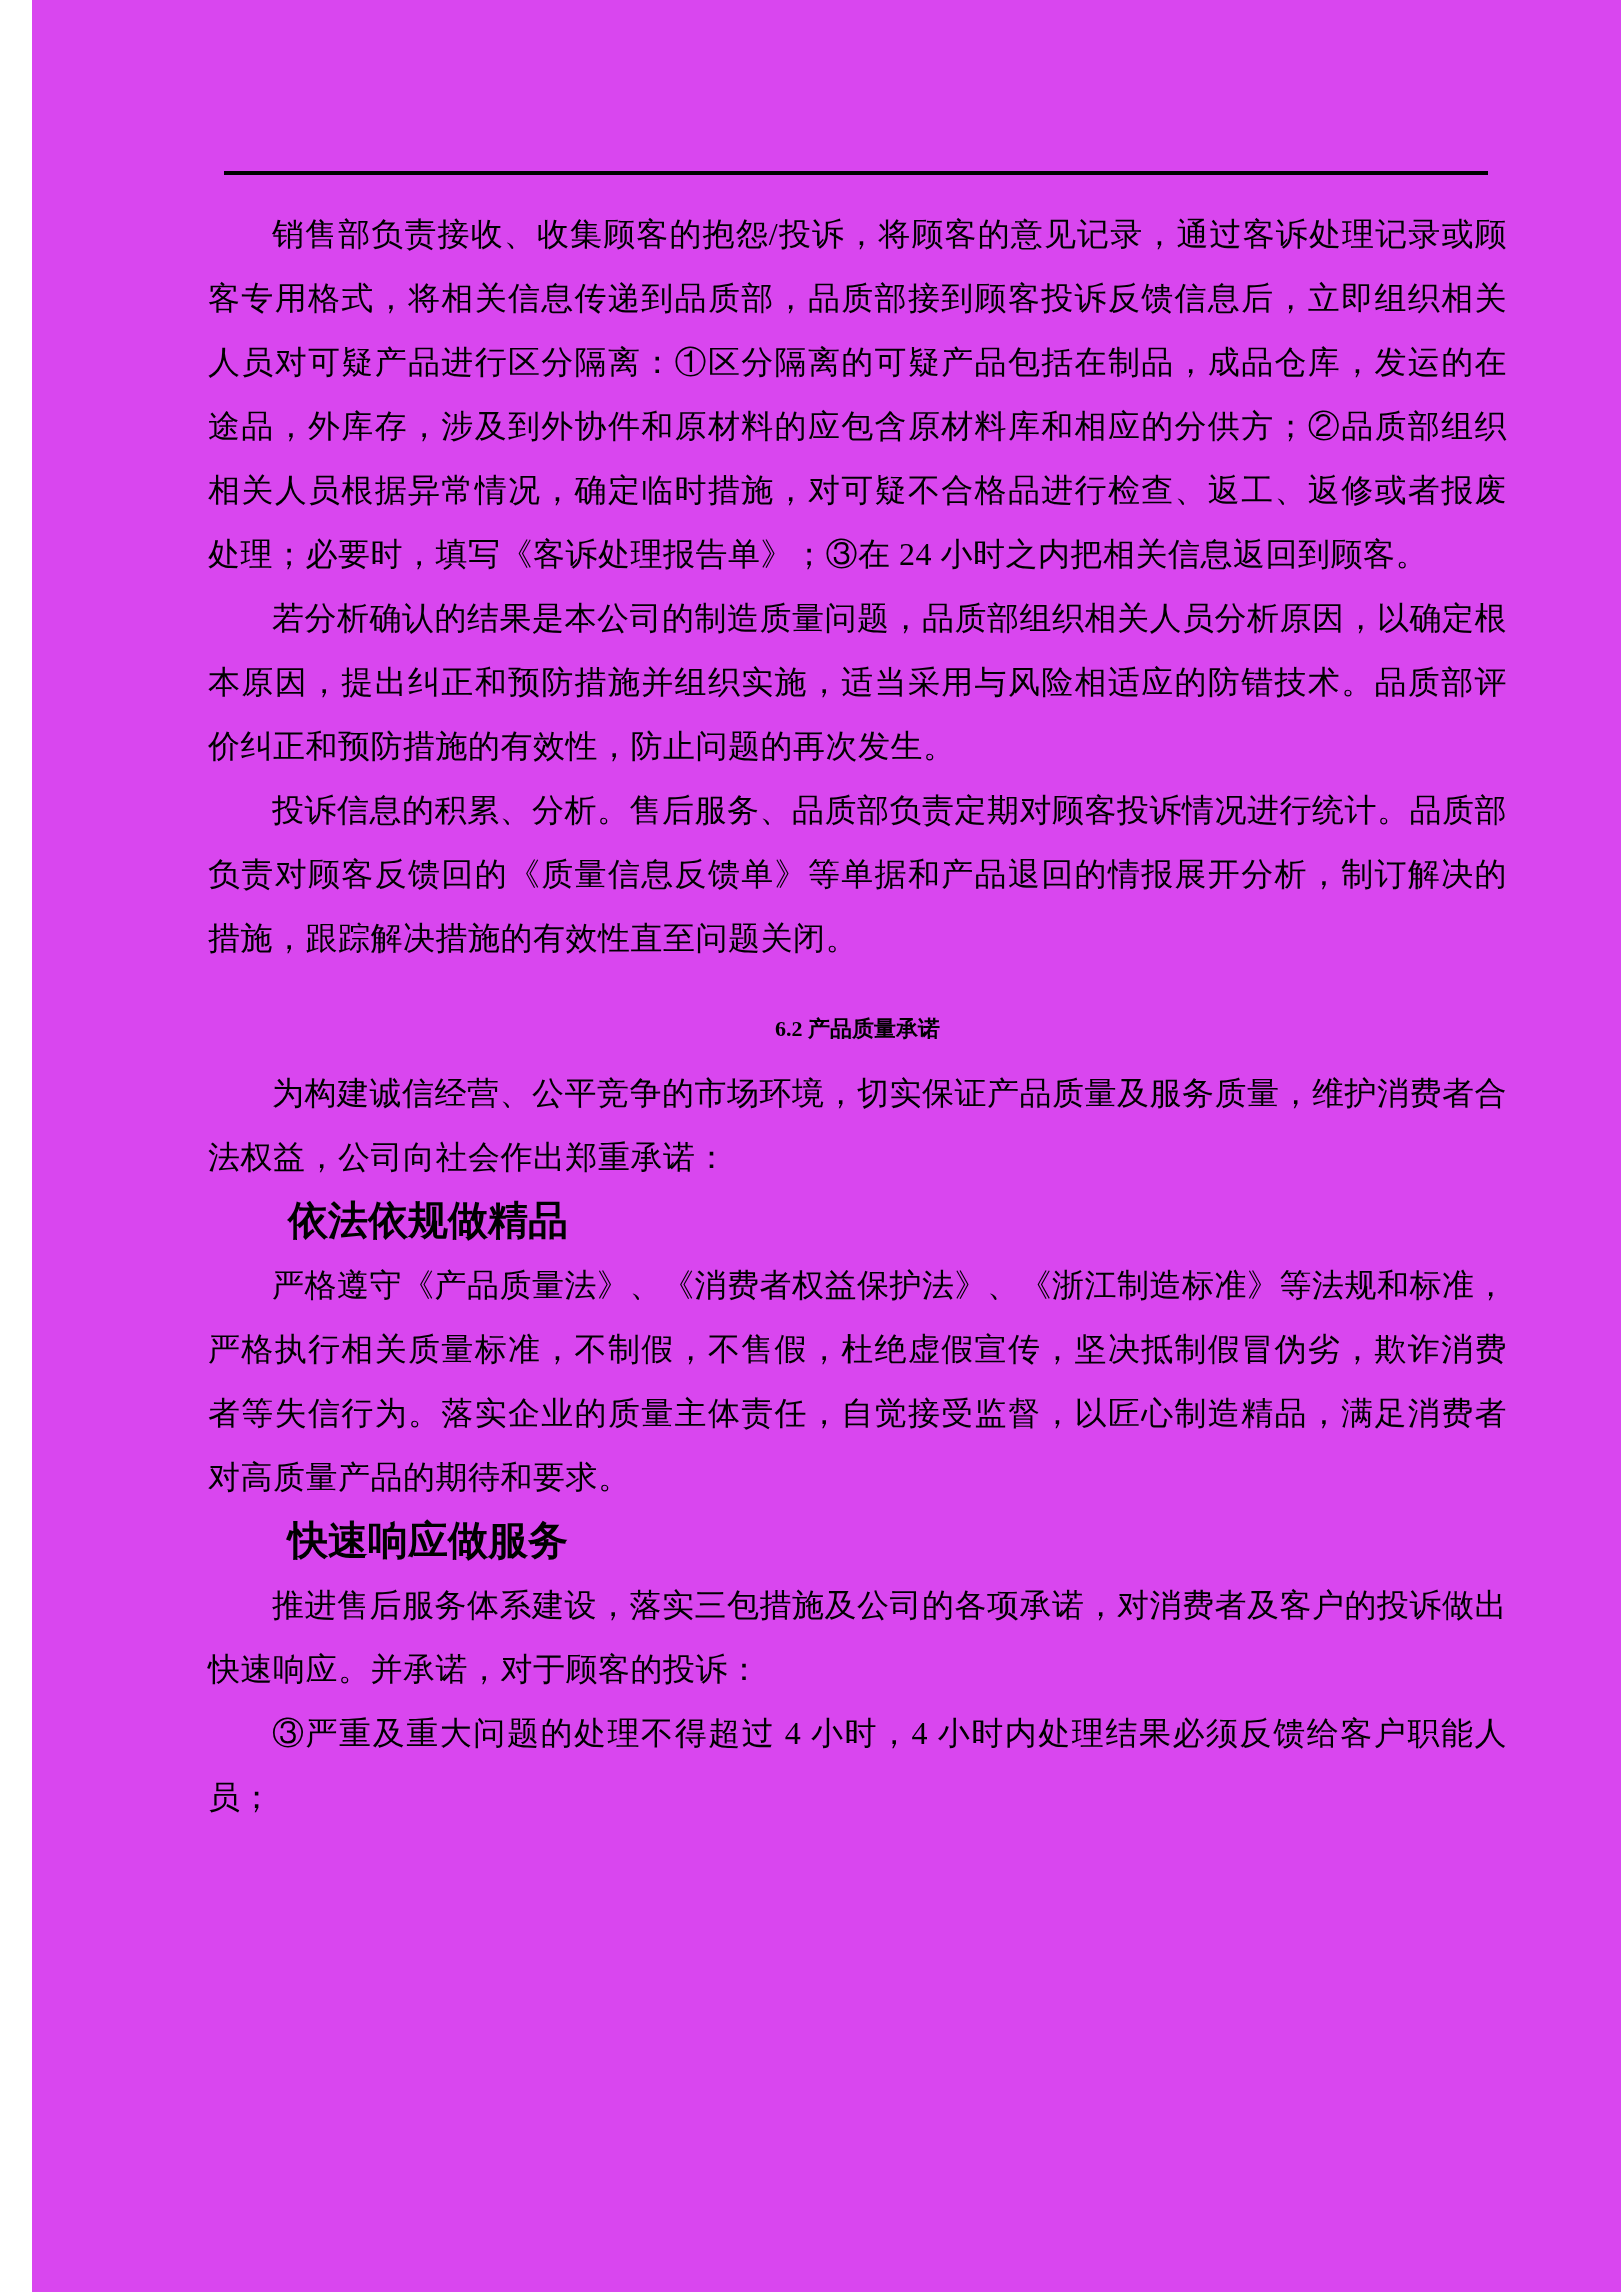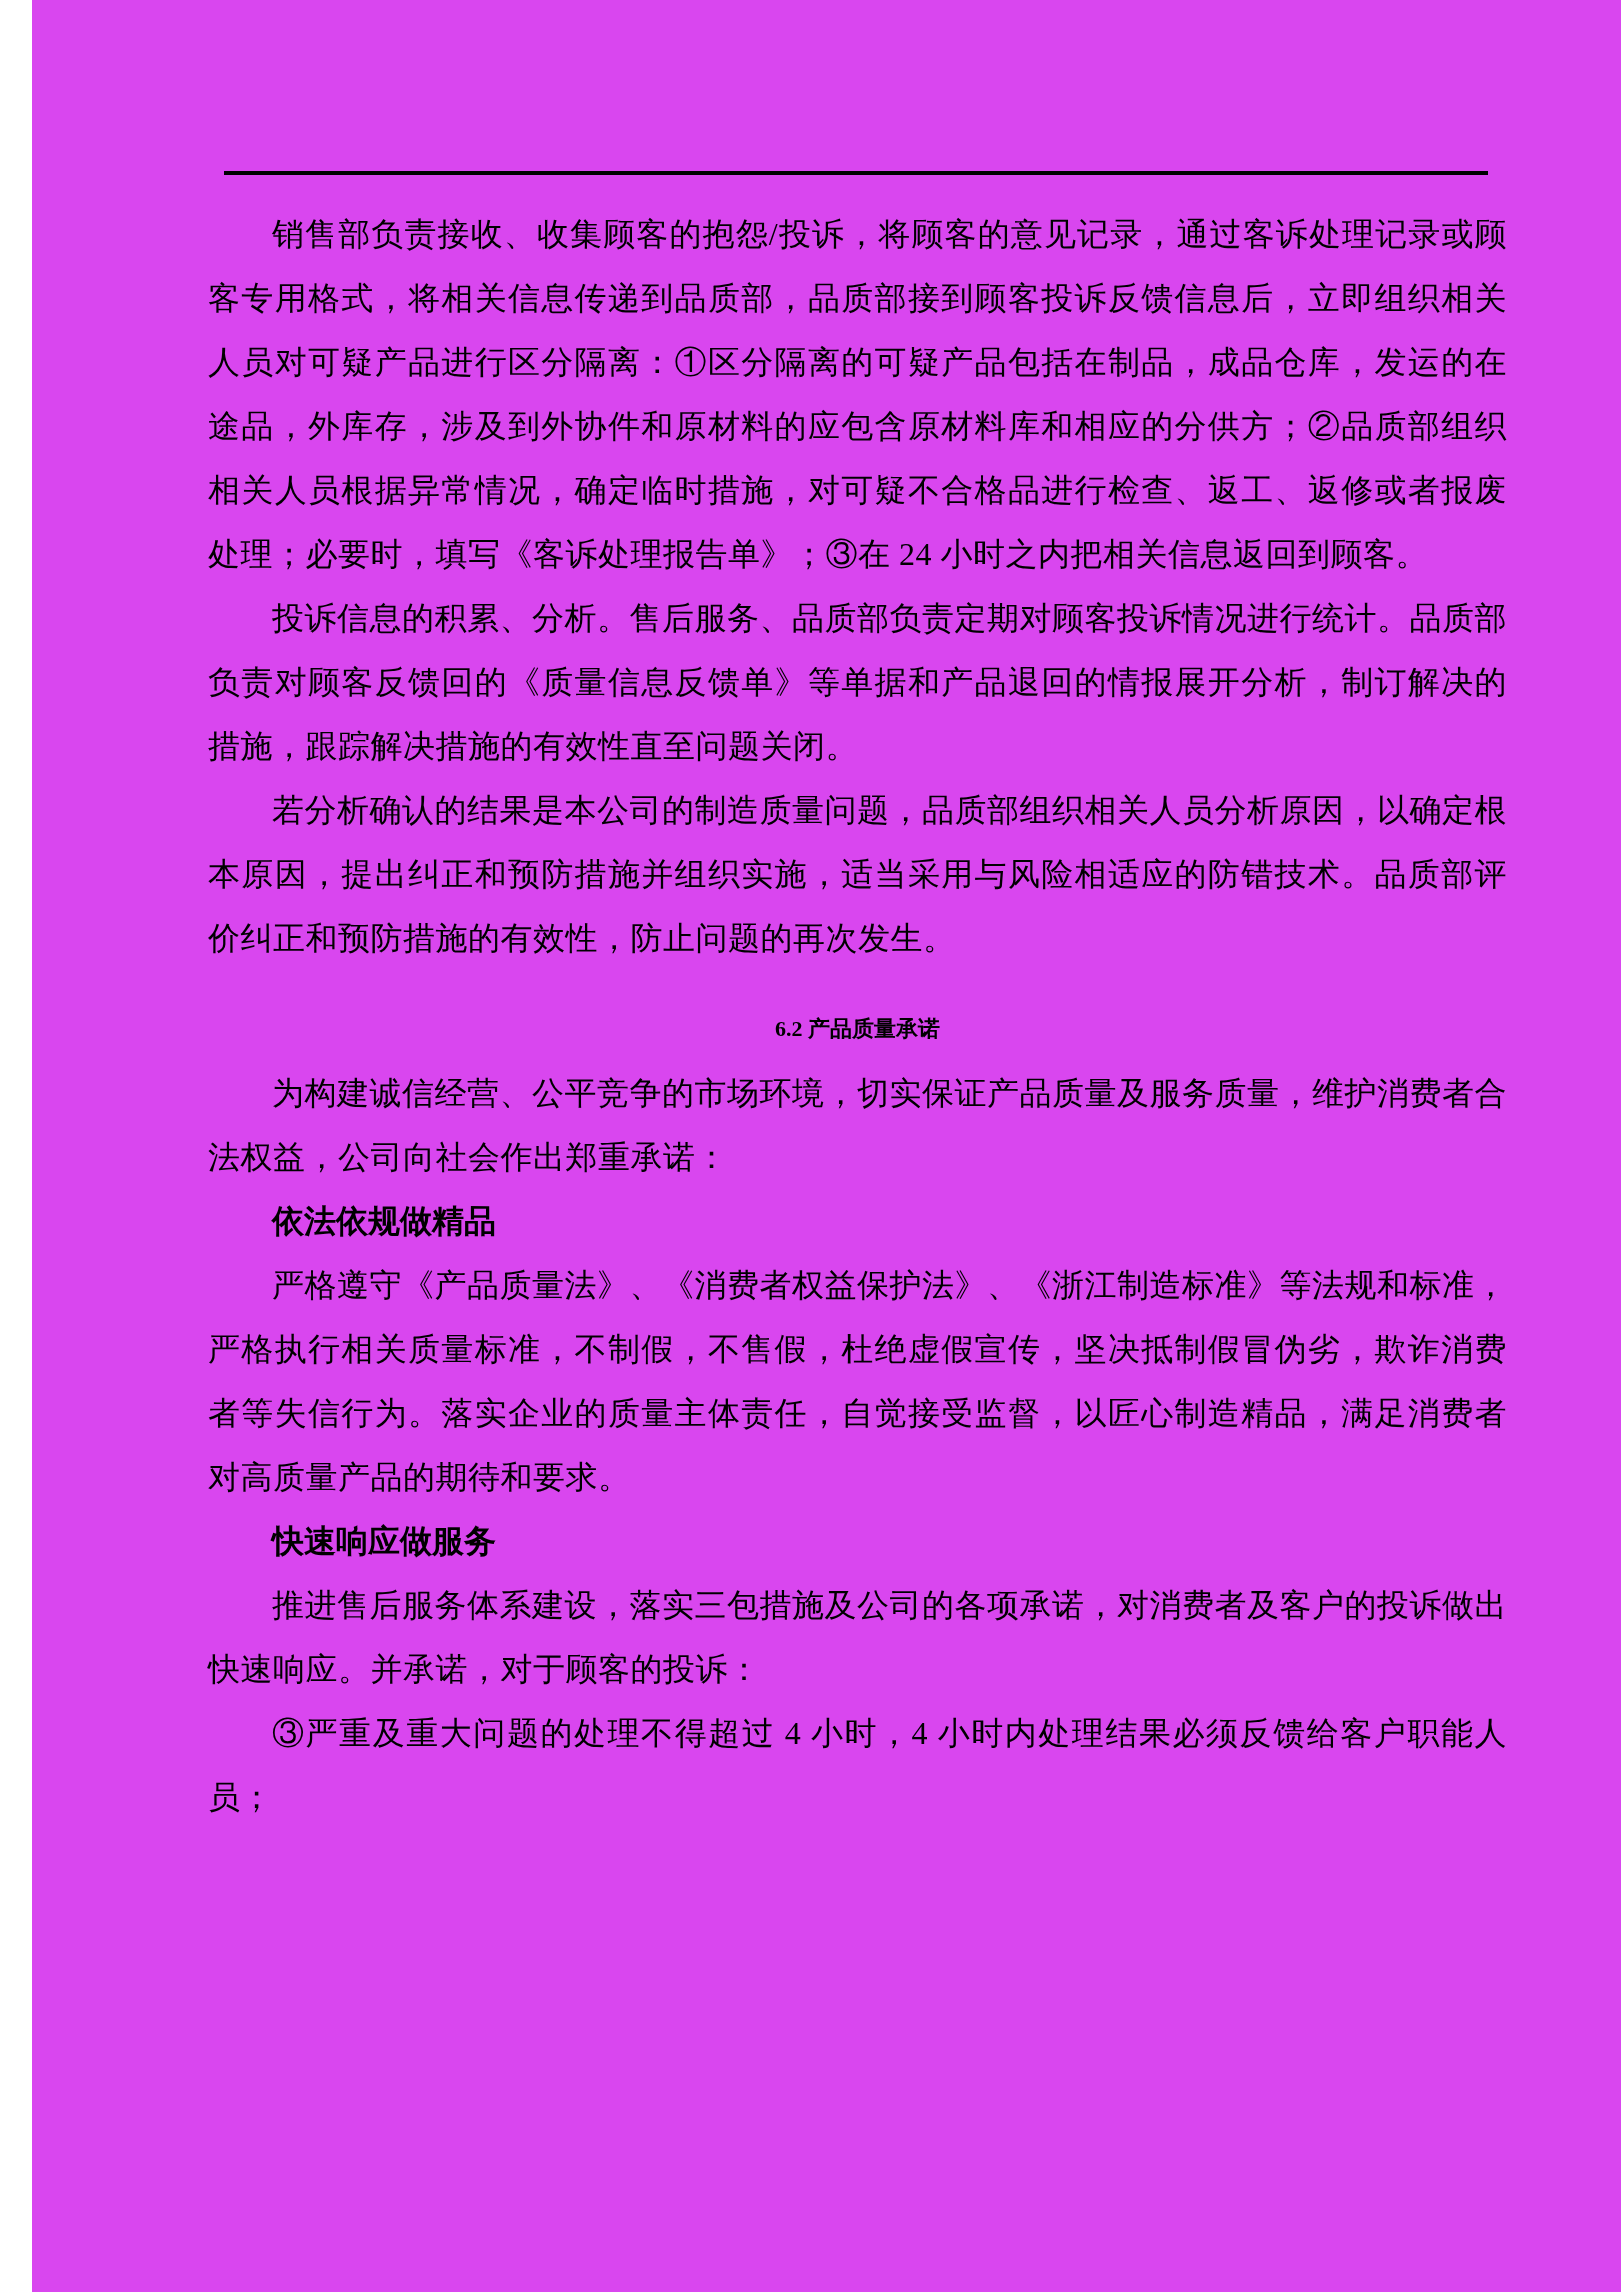--- a/index.html
+++ b/index.html
@@ -44,21 +44,21 @@
   .heading-2 {
     margin: 26.5px 0 0 0;
     font-size: 22px;
     line-height: 64px;
     font-weight: bold;
     text-align: center;
     text-indent: 0;
   }
   .heading-3 {
     margin: 0;
-    font-size: 32px;
+    font-size: 40px;
     line-height: 64px;
     font-weight: bold;
     text-align: left;
     text-indent: 2em;
   }
   .page-footer {
     position: absolute;
     left: 0;
     top: 2117px;
     width: 100%;
@@ -72,22 +72,22 @@
 </style>
 </head>
 <body>
 
 <div class="page">
 
   <div class="header-rule"></div>
 
   <div class="content">
     <p class="para">销售部负责接收、收集顾客的抱怨/投诉，将顾客的意见记录，通过客诉处理记录或顾客专用格式，将相关信息传递到品质部，品质部接到顾客投诉反馈信息后，立即组织相关人员对可疑产品进行区分隔离：①区分隔离的可疑产品包括在制品，成品仓库，发运的在途品，外库存，涉及到外协件和原材料的应包含原材料库和相应的分供方；②品质部组织相关人员根据异常情况，确定临时措施，对可疑不合格品进行检查、返工、返修或者报废处理；必要时，填写《客诉处理报告单》；③在 24 小时之内把相关信息返回到顾客。</p>
+    <p class="para">若分析确认的结果是本公司的制造质量问题，品质部组织相关人员分析原因，以确定根本原因，提出纠正和预防措施并组织实施，适当采用与风险相适应的防错技术。品质部评价纠正和预防措施的有效性，防止问题的再次发生。</p>
     <p class="para">投诉信息的积累、分析。售后服务、品质部负责定期对顾客投诉情况进行统计。品质部负责对顾客反馈回的《质量信息反馈单》等单据和产品退回的情报展开分析，制订解决的措施，跟踪解决措施的有效性直至问题关闭。</p>
-    <p class="para">若分析确认的结果是本公司的制造质量问题，品质部组织相关人员分析原因，以确定根本原因，提出纠正和预防措施并组织实施，适当采用与风险相适应的防错技术。品质部评价纠正和预防措施的有效性，防止问题的再次发生。</p>
 
     <h2 class="heading-2">6.2 产品质量承诺</h2>
 
     <p class="para">为构建诚信经营、公平竞争的市场环境，切实保证产品质量及服务质量，维护消费者合法权益，公司向社会作出郑重承诺：</p>
 
     <h3 class="heading-3">依法依规做精品</h3>
 
     <p class="para">严格遵守《产品质量法》、《消费者权益保护法》、《浙江制造标准》等法规和标准，严格执行相关质量标准，不制假，不售假，杜绝虚假宣传，坚决抵制假冒伪劣，欺诈消费者等失信行为。落实企业的质量主体责任，自觉接受监督，以匠心制造精品，满足消费者对高质量产品的期待和要求。</p>
 
     <h3 class="heading-3">快速响应做服务</h3>

